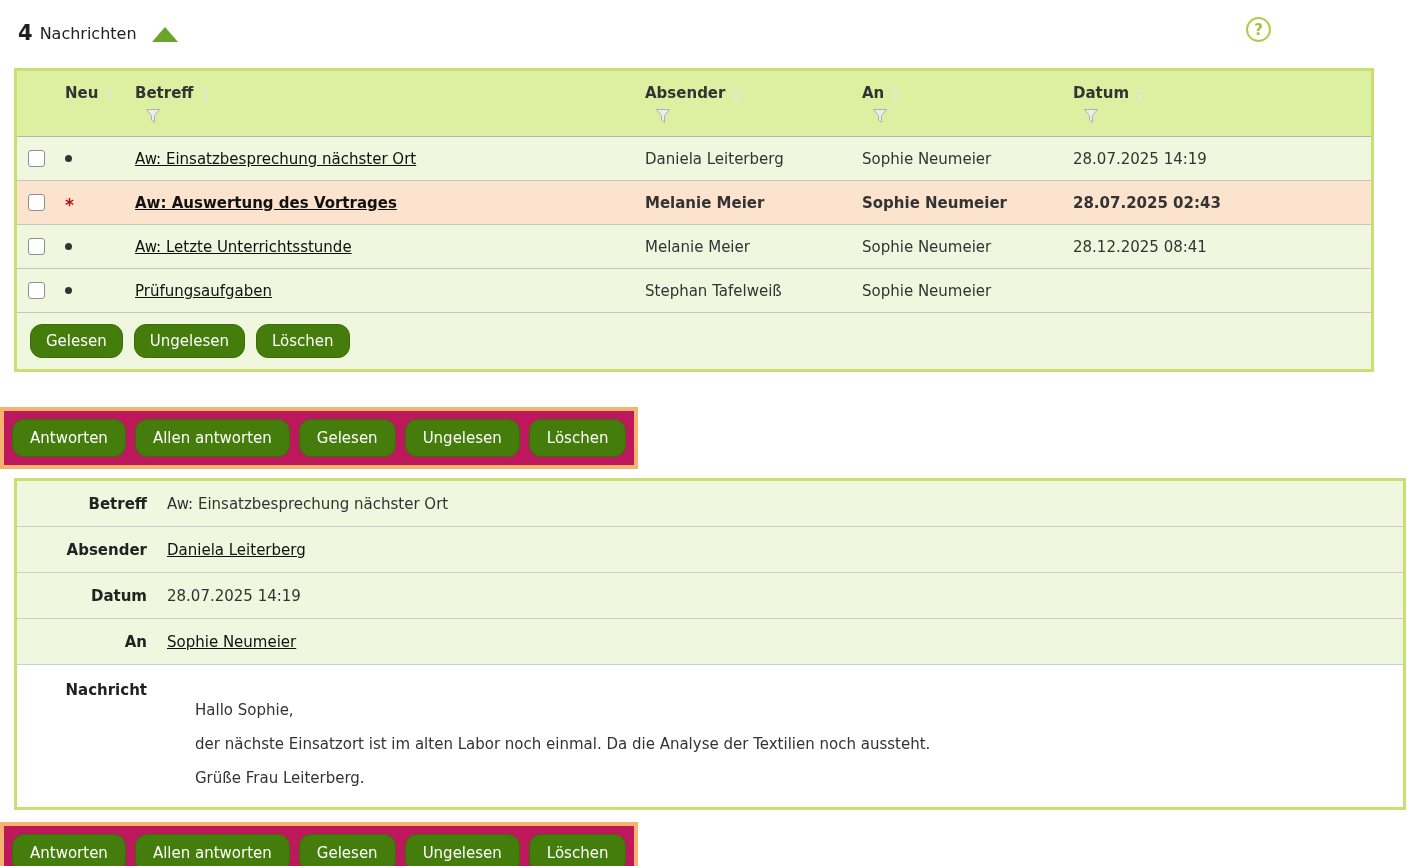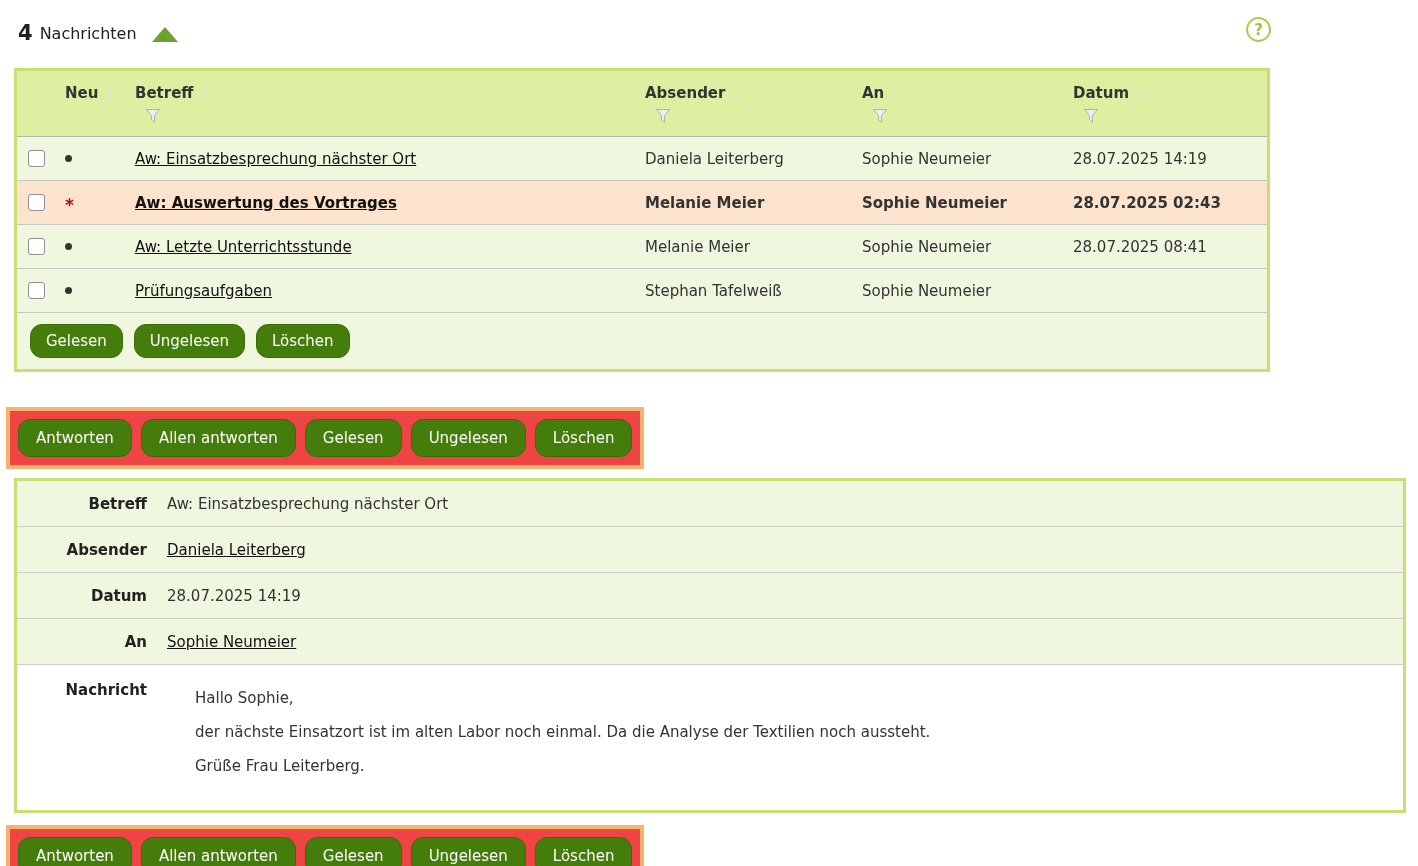--- a/index.html
+++ b/index.html
@@ -21,21 +21,21 @@
     border-bottom:15px solid #6ba32b; cursor:pointer;
   }
   .help {
     position:absolute; left:1246px; top:17px;
     width:25px; height:25px; border:2px solid #aecb52; border-radius:50%;
     color:#a3c340; font-weight:bold; font-size:15px;
     display:flex; align-items:center; justify-content:center; cursor:pointer;
   }
 
   
-  .msg-table { margin:18px 0 0 14px; width:1256px; border:3px solid #c7df73; background:#a16207; }
+  .msg-table { margin:18px 0 0 14px; width:1360px; border:3px solid #c7df73; background:#a16207; }
   .thead { display:flex; background:#ddf0a2; height:66px; border-bottom:1px solid #b4b4b4; }
   .th { padding-top:13px; }
   .th-line { display:flex; align-items:center; gap:5px; font-weight:bold; font-size:15px; color:#333; cursor:pointer; }
   .sort { display:inline-flex; flex-direction:column; gap:3px; margin-left:2px; }
   .s-up   { width:0;height:0;border-left:4px solid transparent;border-right:4px solid transparent;border-bottom:5px solid #e3e9cf; }
   .s-down { width:0;height:0;border-left:4px solid transparent;border-right:4px solid transparent;border-top:5px solid #e3e9cf; }
   .filter { display:inline-block; margin:6px 0 0 10px; cursor:pointer; line-height:0; }
 
   .col-check    { width:44px;  padding-left:11px; display:flex; align-items:center; }
   .col-neu      { width:52px;  padding-left:4px;  display:flex; align-items:center; }
@@ -59,35 +59,35 @@
 
   .tfoot { display:flex; gap:11px; padding:11px 0 11px 13px; background:#eff7de; }
 
   .btn {
     background:#447d0b; color:#fff; border:1px solid #3a6d08; border-radius:12px;
     padding:7px 15px; font-size:15px; font-family:inherit; cursor:pointer; white-space:nowrap;
   }
 
   
   .action-bar {
-    display:flex; gap:9px; width:fit-content; background:#ef4444;
-    border:4px solid #f6b26f; padding:8px; margin-left:6px;
+    display:flex; gap:9px; width:fit-content; background:#be185d;
+    border:4px solid #f6b26f; padding:8px; 
   }
   .action-bar .btn { padding:9px 17px; }
   .bar-top    { margin-top:35px; }
   .bar-bottom { margin-top:12px; }
 
   
   .detail { margin:9px 0 0 14px; width:1392px; border:3px solid #c7df73; background:#fff; }
   .d-row { display:flex; align-items:center; min-height:46px; background:#eff7de; border-bottom:1px solid #cdcdcd; }
   .d-label { width:130px; flex-shrink:0; text-align:right; font-weight:bold; color:#222; }
   .d-value { padding-left:20px; color:#333; }
   .link { color:#111; text-decoration:underline; cursor:pointer; }
-  .d-row.msg { background:#fff; border-bottom:none; align-items:flex-start; padding:16px 0 27px 0; min-height:0; }
-  .d-msg { padding-left:48px; }
+  .d-row.msg { background:#fff; border-bottom:none; align-items:flex-start; padding:16px 0 12px 0; min-height:0; }
+  .d-msg { padding-left:48px;margin-top:12px; }
   .d-msg p { margin:0; line-height:34px; }
 </style>
 </head>
 <body>
 
 <div class="page">
 
   <header class="page-header">
     <span class="count">4</span>
     <span class="title">Nachrichten</span>
@@ -202,21 +202,21 @@
           <span class="checkbox"></span>
         </div>
       <div class="col-neu">
           <span class="dot"></span>
         </div>
       <div class="col-betreff">
           <a class="subject-link">Aw: Letzte Unterrichtsstunde</a>
         </div>
       <div class="col-absender">Melanie Meier</div>
       <div class="col-an">Sophie Neumeier</div>
-      <div class="col-datum">28.07.2025 08:41</div>
+      <div class="col-datum">28.12.2025 08:41</div>
     </div>
 
     <div class="trow">
       <div class="col-check">
           <span class="checkbox"></span>
         </div>
       <div class="col-neu">
           <span class="dot"></span>
         </div>
       <div class="col-betreff">

